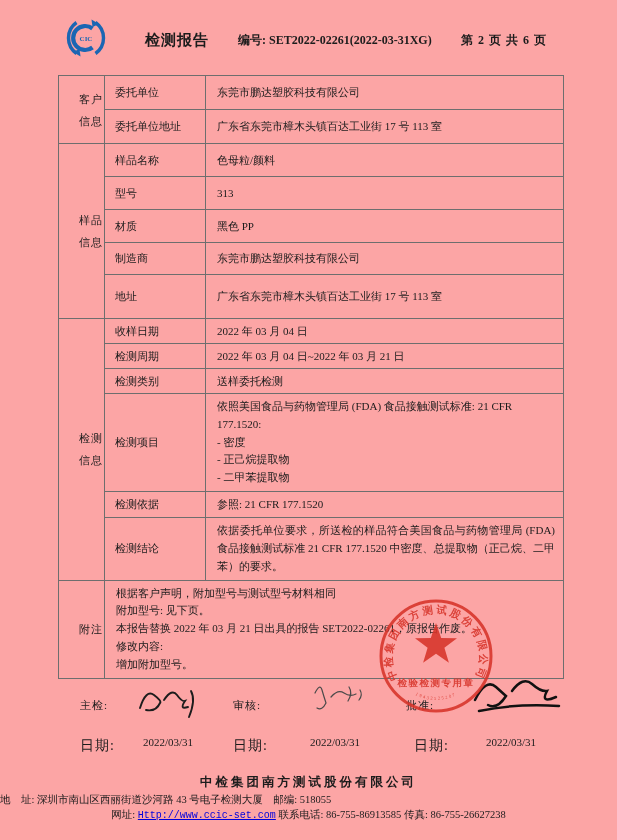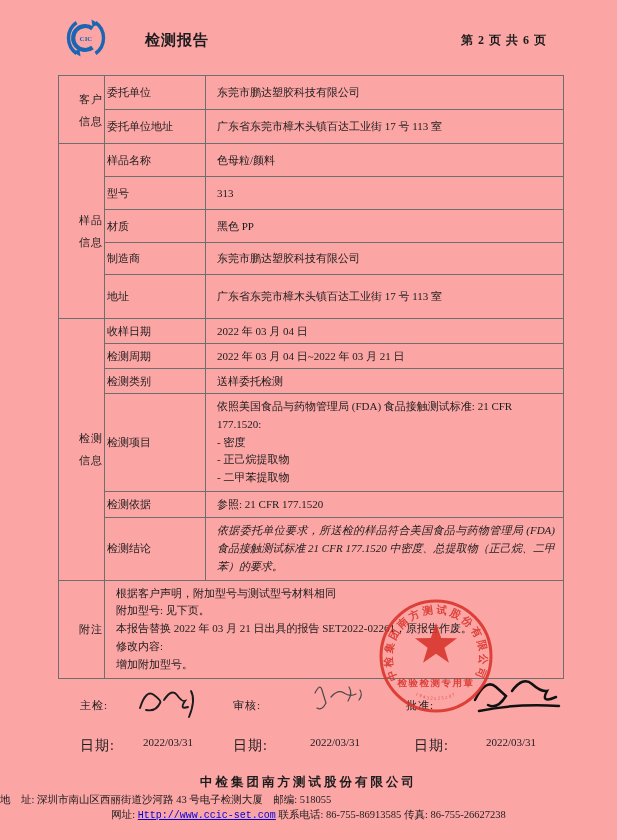--- a/index.html
+++ b/index.html
@@ -12,24 +12,24 @@
   }
   
   .hdr-title   { position:absolute; left:145px; top:31px; font-size:15px; font-weight:bold; letter-spacing:1px; }
   .hdr-no      { position:absolute; left:238px; top:32px; font-size:12px; font-weight:bold; }
   .hdr-page    { position:absolute; left:461px; top:32px; font-size:12px; font-weight:bold; letter-spacing:1px; }
   .logo       { position:absolute; left:63px; top:16px; }
   
   table.info { position:absolute; left:58px; top:75px; width:505px; border-collapse:collapse; table-layout:fixed; }
   table.info td, table.info th { border:1px solid #6e6e6e; font-size:11px; font-weight:normal; vertical-align:middle; overflow:hidden; }
   th.sec  { text-align:left; white-space:pre-line; line-height:2.0; letter-spacing:1px;padding-left:20px; }
-  td.lbl  { padding-left:2px;margin-left:20px; }
+  td.lbl  { padding-left:10px;margin-left:20px; }
   td.val  { padding-left:11px; padding-right:8px; }
   td.multi{ white-space:pre-line; line-height:1.62; padding-top:4px; padding-bottom:4px; vertical-align:middle; }
-  td.wrap { line-height:1.62; text-align:justify; padding-top:4px; padding-bottom:4px;font-style:italic; }
+  td.wrap { line-height:1.62; text-align:justify; padding-top:4px; padding-bottom:4px; }
   
   .sig-label  { position:absolute; font-size:11px; letter-spacing:1px; }
   .date-label { position:absolute; font-size:14px; letter-spacing:1px; }
   .date-value { position:absolute; font-size:11px; }
   .sig-svg    { position:absolute; }
   
   .stamp { position:absolute; left:377px; top:596px; opacity:.88; }
   
   .ft-company { position:absolute; top:774px; left:0; width:100%; text-align:center; font-size:12.5px; font-weight:bold; letter-spacing:3px; }
   .ft-line2   { position:absolute; top:793px; left:0; width:100%; font-size:10.5px; }
@@ -43,20 +43,21 @@
 
   <svg class="logo" width="46" height="44" viewBox="0 0 46 44">
     <path d="M13.5 6.5 A19 19 0 0 0 13.5 37.5" fill="none" stroke="#1b66b3" stroke-width="3.4"></path>
     <path d="M32.5 37.5 A19 19 0 0 0 32.5 6.5" fill="none" stroke="#1b66b3" stroke-width="3.4"></path>
     <path d="M10 36 L17.5 40.5 L16.5 33 Z" fill="#1b66b3"></path>
     <path d="M36 8 L28.5 3.5 L29.5 11 Z" fill="#1b66b3"></path>
     <path d="M29.5 12.5 A12 12 0 1 0 29.5 31.5" fill="none" stroke="#1b66b3" stroke-width="4.2"></path>
     <text x="23" y="24.6" text-anchor="middle" font-size="7" font-weight="bold" fill="#1b66b3" font-family="Liberation Serif, serif">CIC</text>
   </svg>
   <div class="hdr-title">检测报告</div>
+  <div class="hdr-no">编号: SET2022-02261(2022-03-31XG)</div>
   <div class="hdr-page">第 2 页 共 6 页</div>
 
   <table class="info">
     <colgroup>
         <col style="width:46px">
         <col style="width:101px">
         <col style="width:358px">
       </colgroup>
     <tbody>
         <tr style="height:34px">

